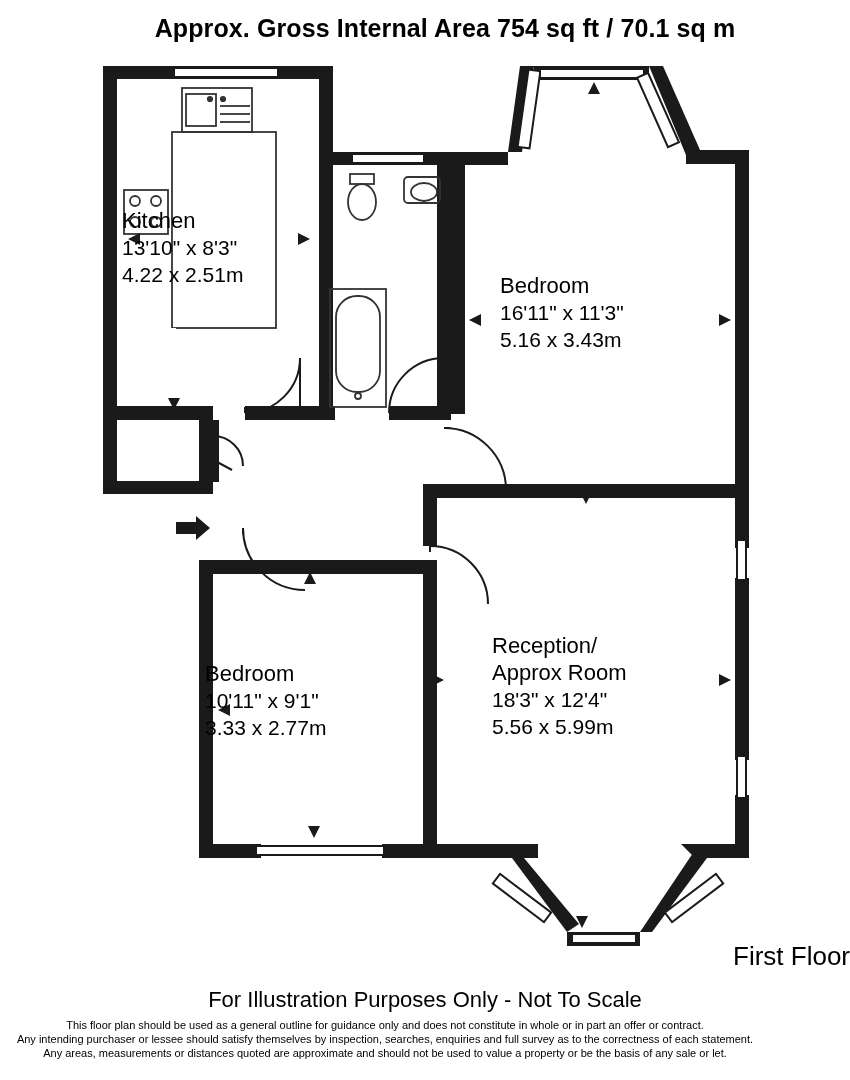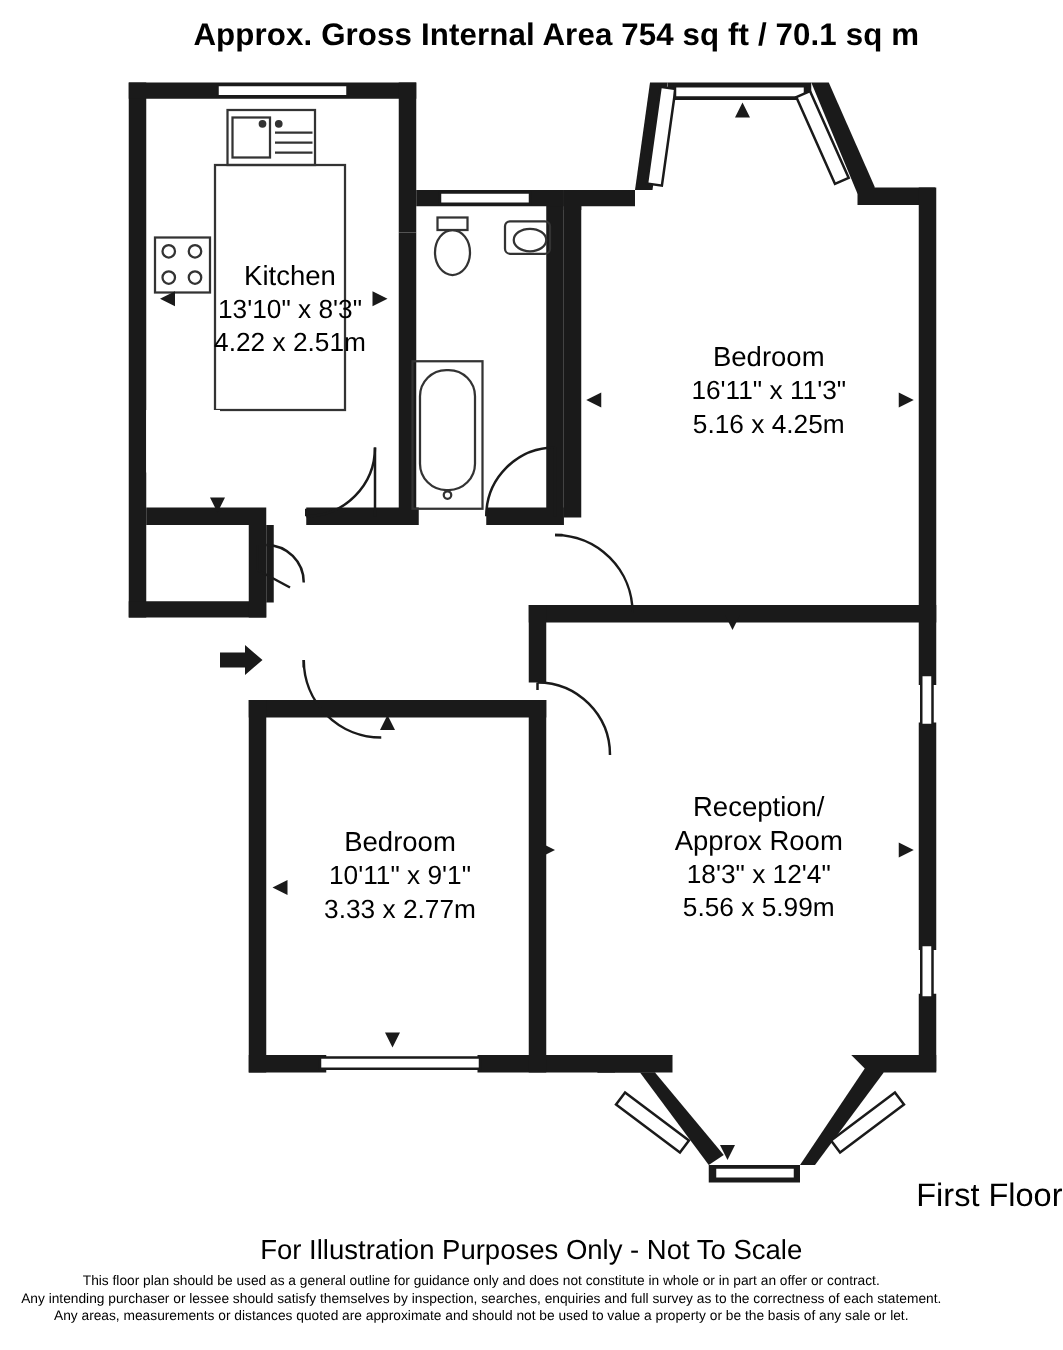--- a/index.html
+++ b/index.html
@@ -59,21 +59,20 @@
     text-align: center;
     font-size: 11px;
     line-height: 14px;
   }
   .fp1 { top: 1018px; }
   .fp2 { top: 1032px; }
   .fp3 { top: 1046px; }
 
   .room-label {
     position: absolute;
-    text-align: center;
     line-height: 27px;
     font-size: 21px;
   }
   .room-label .rname {
     font-size: 22px;
     display: block;
   }
   .room-label .rdim {
     display: block;
     font-size: 21px;
@@ -244,21 +243,21 @@
 
   <div class="room-label" id="label-kitchen">
     <span class="rname">Kitchen</span>
     <span class="rdim">13'10" x 8'3"</span>
     <span class="rdim">4.22 x 2.51m</span>
   </div>
 
   <div class="room-label" id="label-bedroom1">
     <span class="rname">Bedroom</span>
     <span class="rdim">16'11" x 11'3"</span>
-    <span class="rdim">5.16 x 4.25m</span>
+    <span class="rdim">5.16 x 3.43m</span>
   </div>
 
   <div class="room-label" id="label-bedroom2">
     <span class="rname">Bedroom</span>
     <span class="rdim">10'11" x 9'1"</span>
     <span class="rdim">3.33 x 2.77m</span>
   </div>
 
   <div class="room-label" id="label-reception">
     <span class="rname">Reception/</span>

